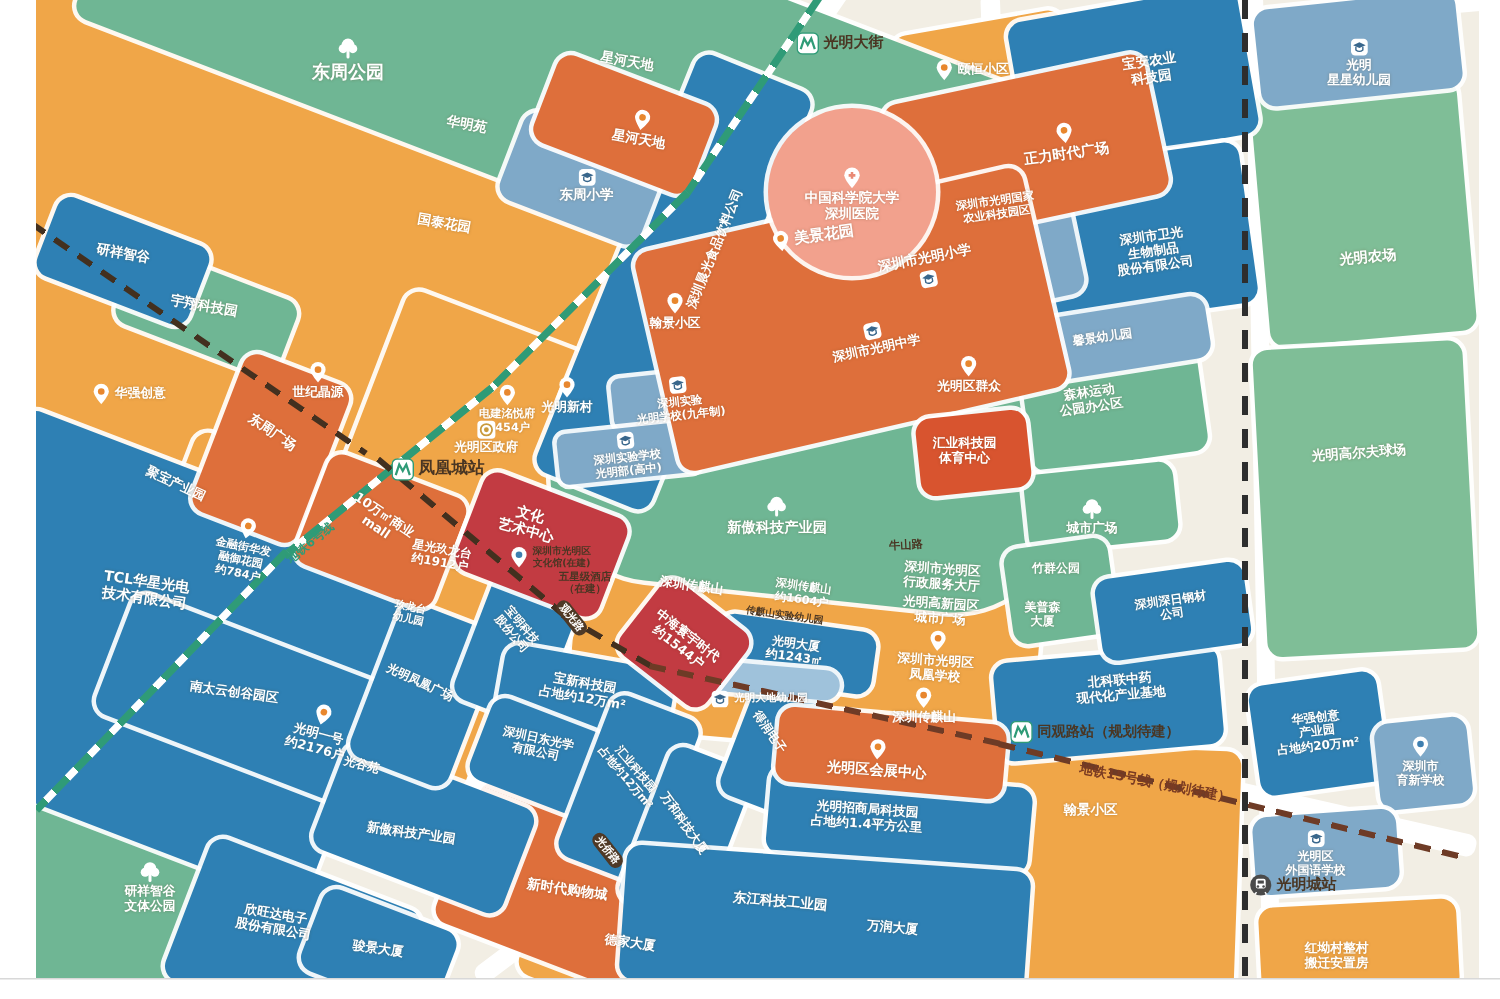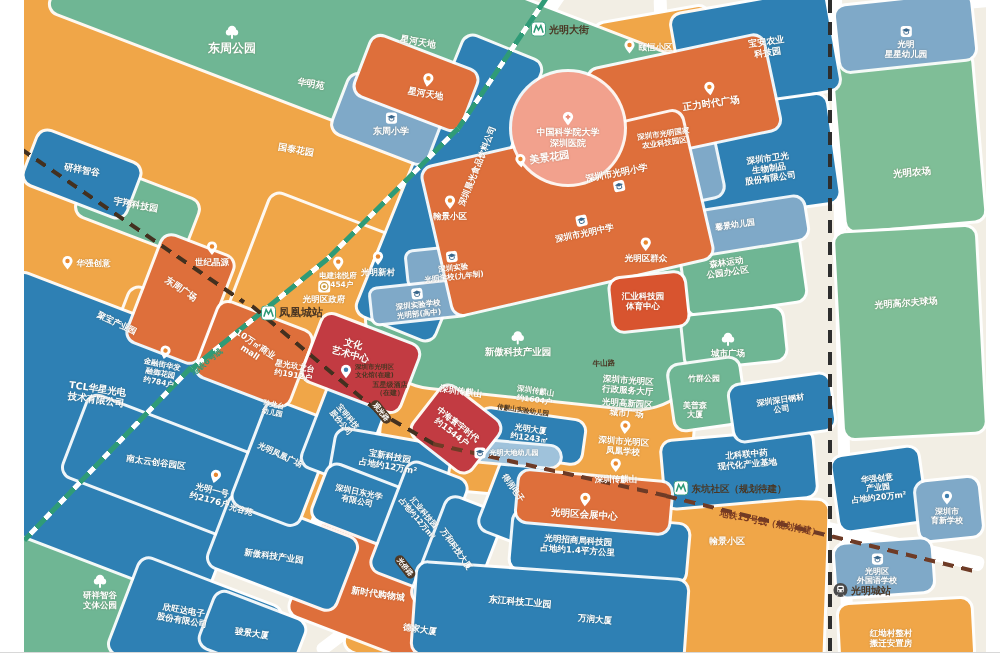--- a/index.html
+++ b/index.html
@@ -674,21 +674,21 @@
         <span>中海寰宇时代</span>
         <span>约1544户</span>
       </div>
     </div>
     <div class="lbl white" style="left: 530px; top: 434px; font-size: 8px; transform: translate(-50%, -50%) rotate(8deg);">
       <div class="txt">
         <span>光明大厦</span>
         <span>约1243㎡</span>
       </div>
     </div>
-    <div class="lbl white row" style="left: 506px; top: 453px; font-size: 7px; transform: translate(-50%, -50%) rotate(0deg);">
+    <div class="lbl white row" style="left: 506px; top: 466px; font-size: 7px; transform: translate(-50%, -50%) rotate(0deg);">
       <span class="icon">
         <svg width="13" height="13" viewBox="0 0 14 14">
           <rect x="1" y="1" width="12" height="12" rx="3" fill="#fff"></rect>
           <path d="M7 3.5L11.5 5.5L7 7.5L2.5 5.5Z" fill="#39678C"></path>
           <path d="M4.5 6.6V9C4.5 9 5.6 10 7 10C8.4 10 9.5 9 9.5 9V6.6" stroke="#39678C" fill="none" stroke-width="1"></path>
         </svg>
       </span>
       <div class="txt">
         <span>光明大地幼儿园</span>
       </div>
@@ -777,21 +777,21 @@
       </div>
     </div>
     <div class="lbl dark row" style="left: 730px; top: 488px; font-size: 9.5px; transform: translate(-50%, -50%) rotate(0deg);">
       <span class="icon">
         <svg width="15" height="15" viewBox="0 0 16 16">
           <rect x="0.5" y="0.5" width="15" height="15" rx="3.5" fill="#fff" stroke="#2F9B77"></rect>
           <path d="M3 12L5.5 4.5L8 9L10.5 4.5L13 12" fill="none" stroke="#2F9B77" stroke-width="1.6"></path>
         </svg>
       </span>
       <div class="txt">
-        <span>东坑社区（规划待建）</span>
+        <span>同观路站（规划待建）</span>
       </div>
     </div>
     <div class="lbl brown" style="left: 770px; top: 523px; font-size: 9px; transform: translate(-50%, -50%) rotate(11deg);">
       <div class="txt">
         <span>地铁15号线（规划待建）</span>
       </div>
     </div>
     <div class="lbl white" style="left: 878px; top: 488px; font-size: 8px; transform: translate(-50%, -50%) rotate(-6deg);">
       <div class="txt">
         <span>华强创意</span>

